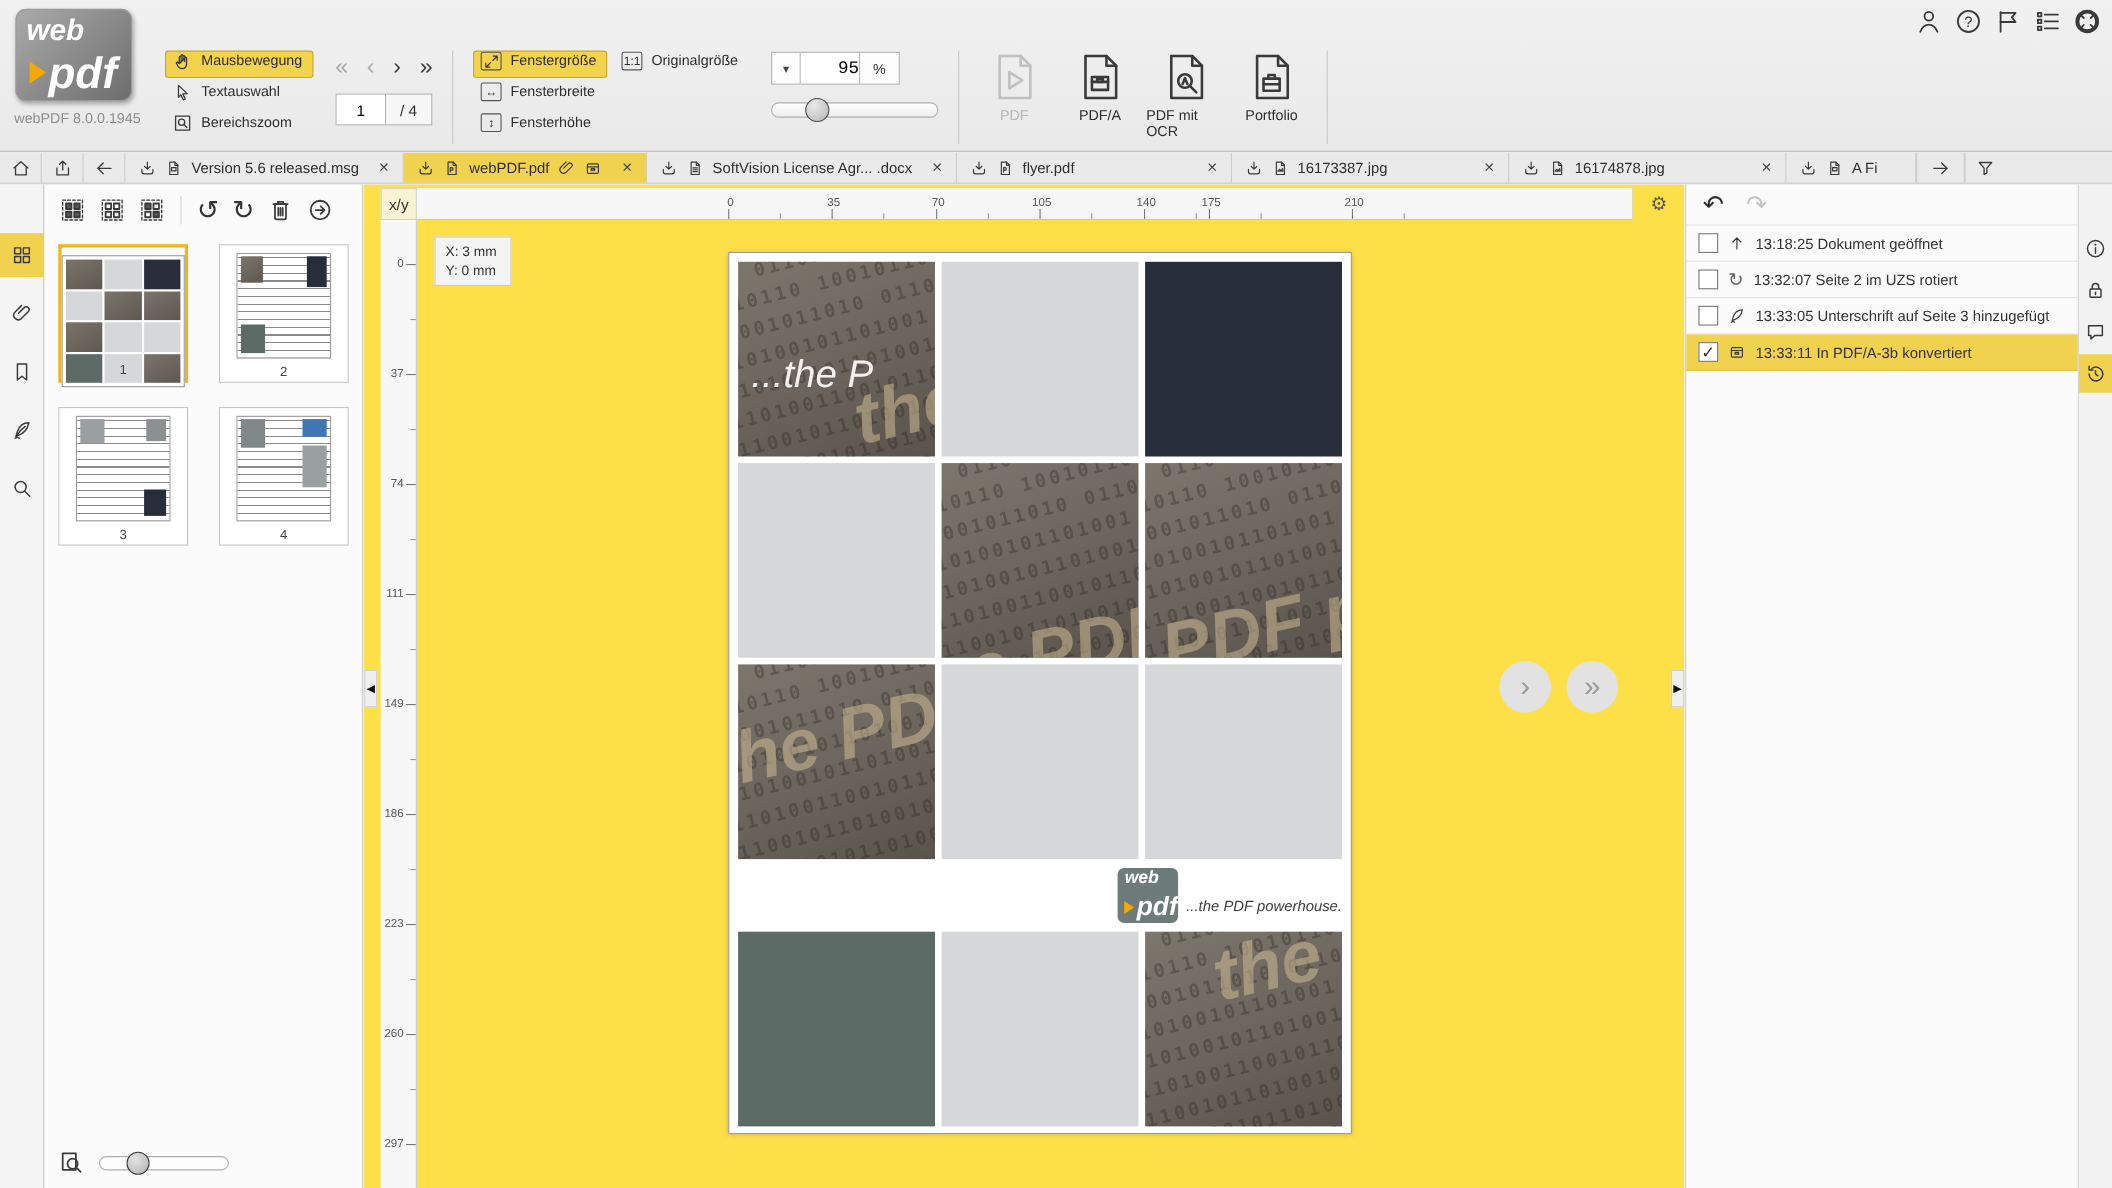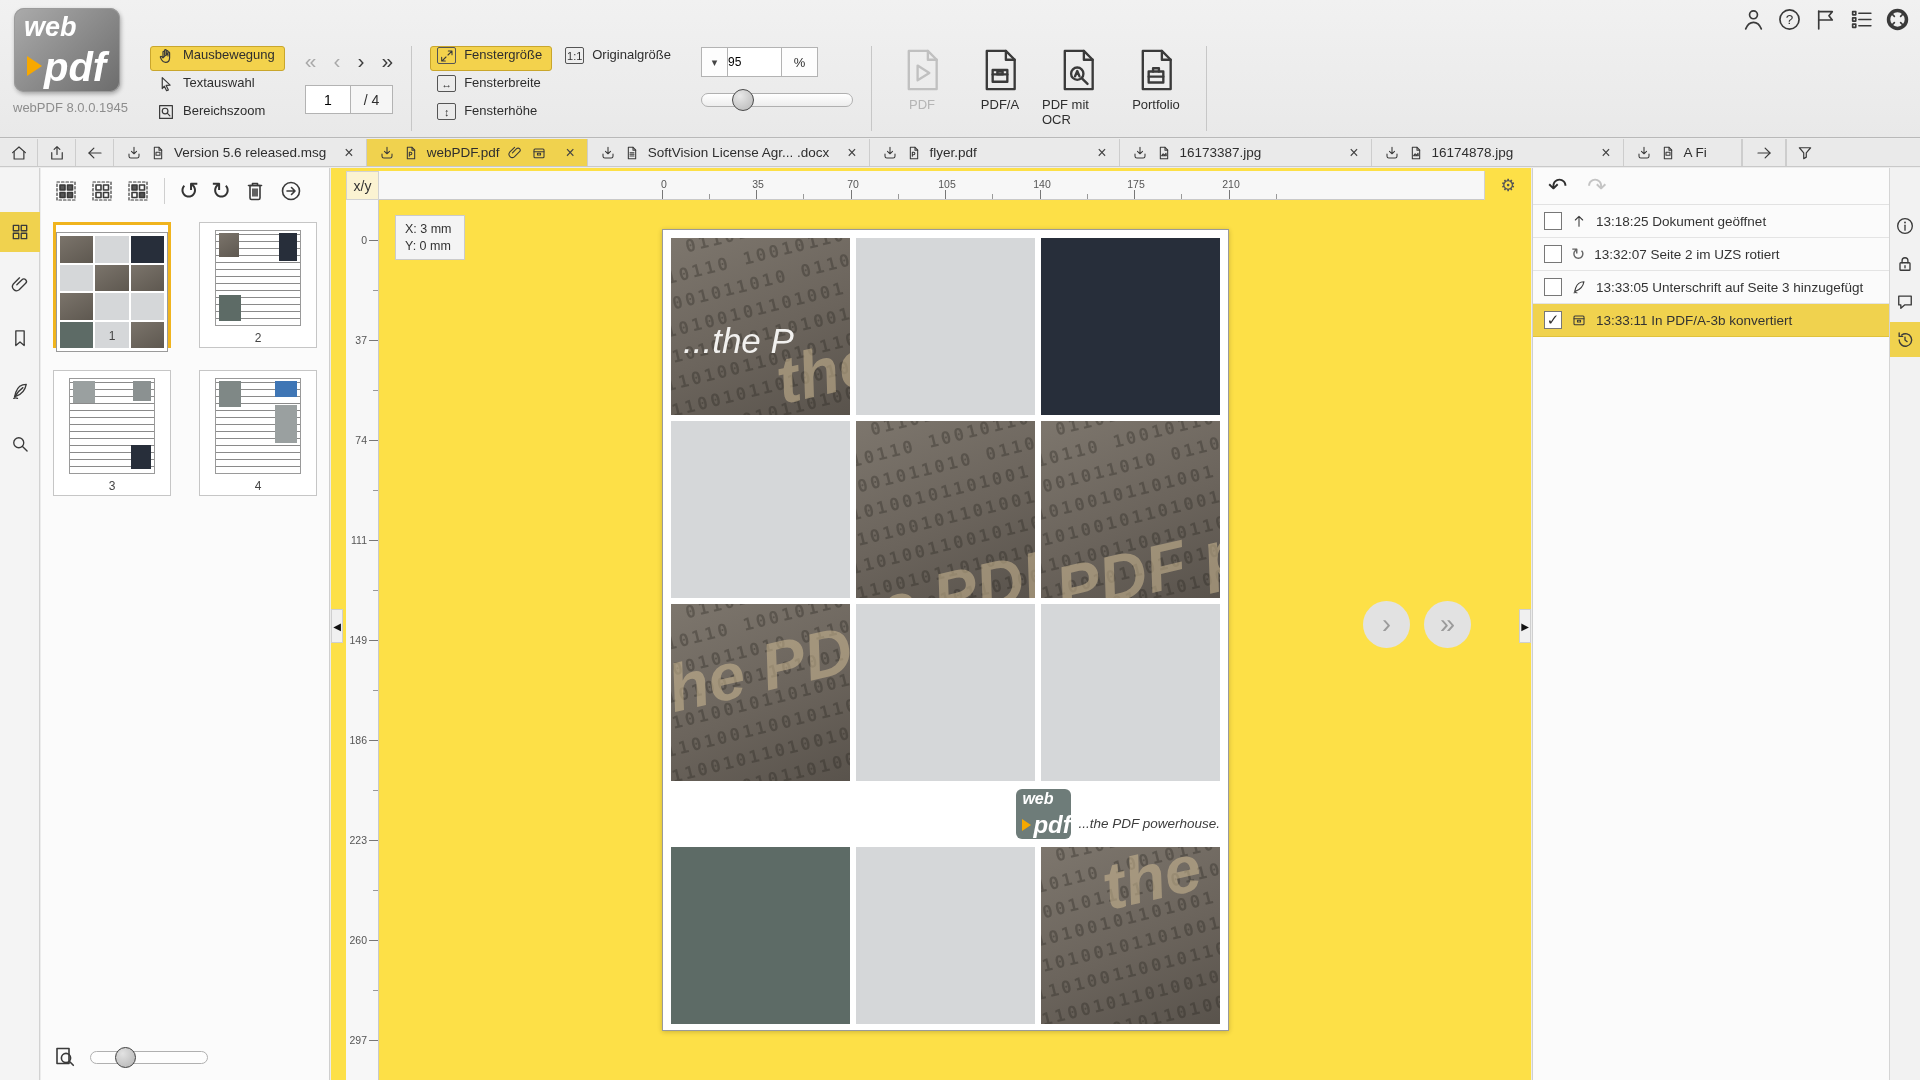--- a/index.html
+++ b/index.html
@@ -41,22 +41,22 @@
   .narrows .dim { color:#a8a8a8; }
   .pagebox { display:flex; justify-content:center; }
   .pagebox input { width:46px; height:29px; border:1px solid #b3b3b3; text-align:center; font-size:14px;
     font-family:inherit; background:#fff; }
   .pagebox .tot { width:42px; height:29px; border:1px solid #b3b3b3; border-left:none; background:#f6f6f6;
     display:flex; align-items:center; justify-content:center; font-size:14px; }
   .vgrid { display:grid; grid-template-columns:auto auto; gap:3px 6px; }
   .zoomcombo { display:flex; height:30px; }
   .zoomcombo .dd { width:27px; border:1px solid #b3b3b3; background:#fdfdfd; display:flex;
     align-items:center; justify-content:center; font-size:11px; color:#444; cursor:pointer; }
-  .zoomcombo input { width:54px; border:1px solid #b3b3b3; border-left:none; text-align:left;
-    font-size:12px; font-family:Liberation Sans, sans-serif; background:#fff; }
+  .zoomcombo input { width:54px; border:1px solid #b3b3b3; border-left:none; text-align:right;
+    font-size:16px; font-family:Liberation Mono, monospace; background:#fff; }
   .zoomcombo .pct { width:36px; border:1px solid #b3b3b3; border-left:none; background:#fdfdfd;
     display:flex; align-items:center; justify-content:center; font-size:13px; cursor:pointer; }
   .slider { position:relative; width:152px; height:14px; margin-top:13px; border:1px solid #b0b0b0;
     border-radius:8px; background:linear-gradient(#fff,#ededed); }
   .slider .thumb { position:absolute; left:30px; top:-5px; width:22px; height:22px; border-radius:50%;
     background:radial-gradient(circle at 35% 30%,#e8e8e8,#b6b6b6); border:1.5px solid #4a4a4a; cursor:pointer; }
   .bigbtns { display:flex; gap:6px; padding:0 6px; }
   .bigbtn { width:72px; display:flex; flex-direction:column; align-items:center; gap:5px;
     font-size:13px; padding-top:2px; cursor:pointer; }
   .bigbtn svg { width:40px; height:44px; }
@@ -612,21 +612,21 @@
       </div>
     <div class="htick" style="left:472px;">
         <span>70</span>
       </div>
     <div class="htick" style="left:566px;">
         <span>105</span>
       </div>
     <div class="htick" style="left:661px;">
         <span>140</span>
       </div>
-    <div class="htick" style="left:755px;">
+    <div class="htick" style="left:720px;">
         <span>175</span>
       </div>
     <div class="htick" style="left:850px;">
         <span>210</span>
       </div>
   </div>
   <div class="gearbox">
       <span>⚙</span>
     </div>
 

